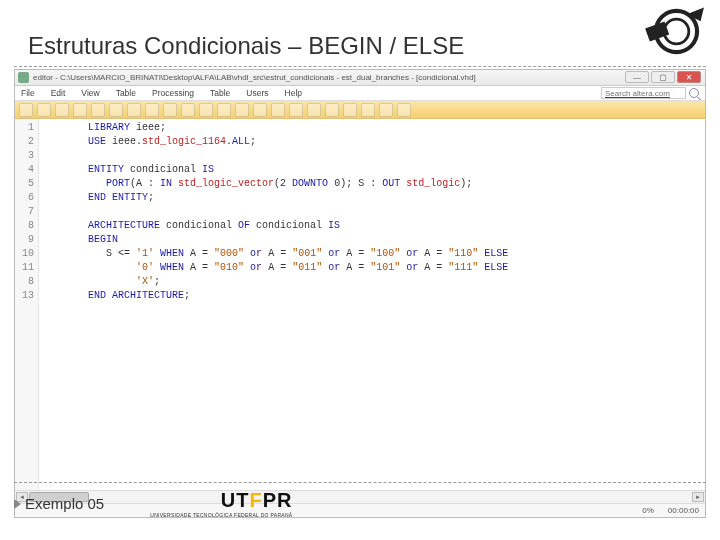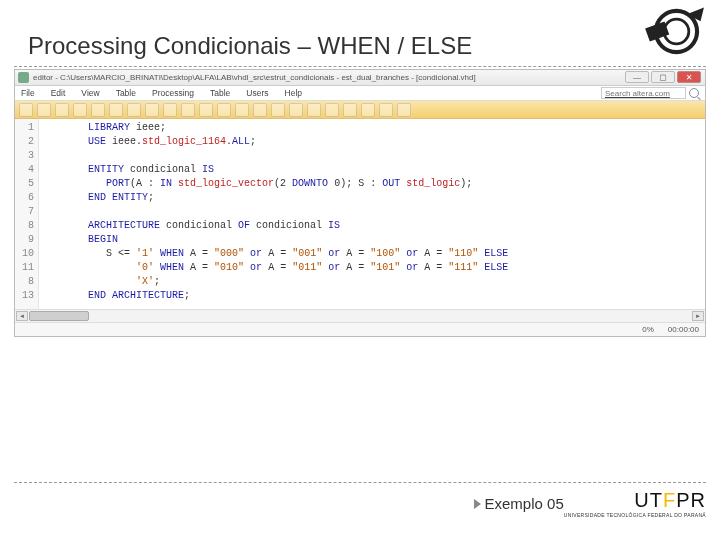--- a/index.html
+++ b/index.html
@@ -24,21 +24,21 @@
     font-weight: 400;
   }
   .dashed-sep {
     margin: 0 14px;
     border: none;
     border-top: 1px dashed #999;
   }
   .editor-window {
     margin: 2px 14px 0 14px;
     border: 1px solid #bbb;
-    height: 268px;
+    height: 449px;
     background: #fff;
     display: flex;
     flex-direction: column;
     font-size: 9px;
   }
   .win-titlebar {
     height: 16px;
     background: linear-gradient(#f6f6f6,#e9e9e9);
     border-bottom: 1px solid #ccc;
     display: flex;
@@ -152,51 +152,51 @@
     background: #f7f7f7;
     display: flex; align-items: center; justify-content: flex-end;
     gap: 14px; padding: 0 6px; color:#555; font-size:8px;
   }
   .footer {
     position: absolute;
     left: 14px; right: 14px; bottom: 22px;
   }
   .footer .dash { border:none; border-top:1px dashed #999; margin-bottom:6px;}
   .footer-row {
-    display:flex; align-items:center; justify-content:flex-end;
+    display:flex; align-items:center; justify-content:flex-start;gap:46px;
   }
   .footer-label {
     display:flex; align-items:center; gap:4px;
     font-size: 15px; color:#333;
   }
   .footer-label .tri {
     width:0;height:0;border-top:5px solid transparent;border-bottom:5px solid transparent;
     border-left:7px solid #888;
   }
   .utfpr {
     display:flex; flex-direction:column; align-items:flex-end;
     font-family: Arial; color:#111;
   }
-  .utfpr .big { font-weight:400; font-size:20px; letter-spacing:1px; }
+  .utfpr .big { font-weight:700; font-size:20px; letter-spacing:1px; }
   .utfpr .big .f { color:#f5b800; }
   .utfpr .small { font-size:5px; letter-spacing:.3px; color:#333; }
 </style>
 </head>
 <body>
 
 <div class="topright-logo">
   <svg viewBox="0 0 100 80">
     <circle cx="55" cy="40" r="30" fill="none" stroke="#222" stroke-width="6"></circle>
     <circle cx="55" cy="40" r="18" fill="none" stroke="#222" stroke-width="4"></circle>
     <rect x="12" y="30" width="30" height="20" fill="#222" transform="rotate(-20 27 40)"></rect>
     <path d="M70 15 L95 5 L90 25 Z" fill="#222"></path>
   </svg>
 </div>
 
-<h1 class="slide-title">Processing Condicionais – WHEN / ELSE</h1>
+<h1 class="slide-title">Estruturas Condicionais – BEGIN / ELSE</h1>
 <hr class="dashed-sep">
 
 <div class="editor-window">
   <div class="win-titlebar">
     <span class="appicon"></span>
     <span>editor - C:\Users\MARCIO_BRINATI\Desktop\ALFA\LAB\vhdl_src\estrut_condicionais - est_dual_branches - [condicional.vhd]</span>
     <div class="wbtn min">—</div>
     <div class="wbtn max">▢</div>
     <div class="wbtn close">✕</div>
   </div>

